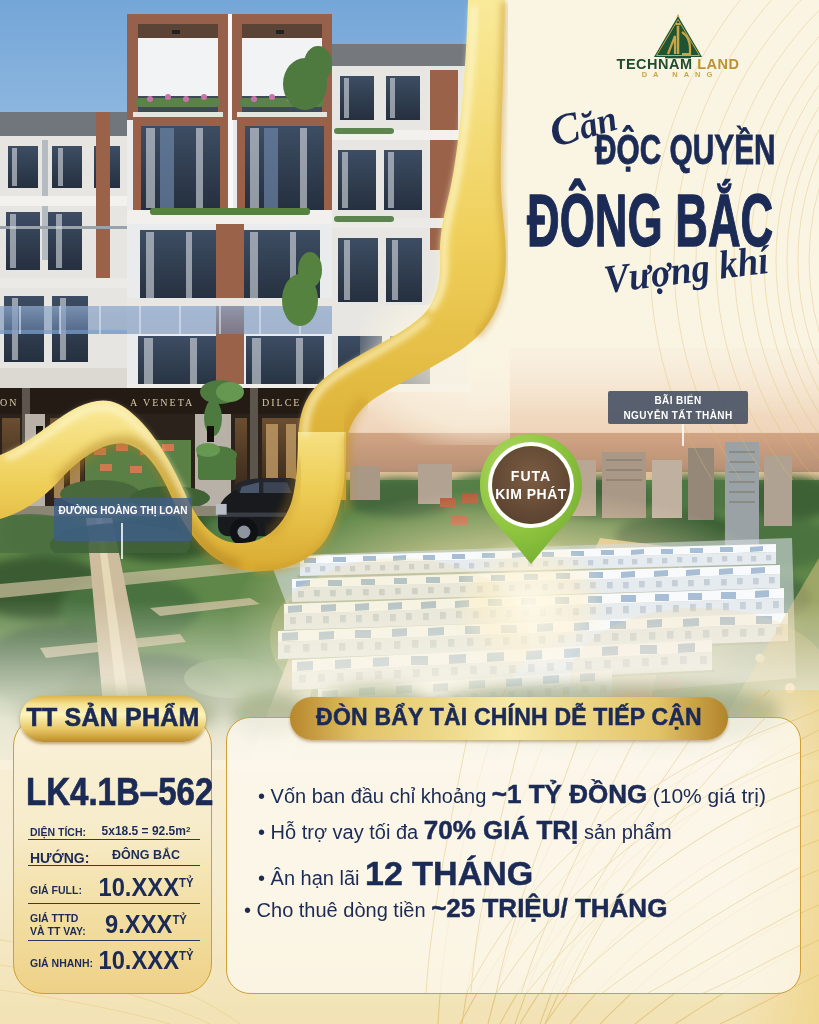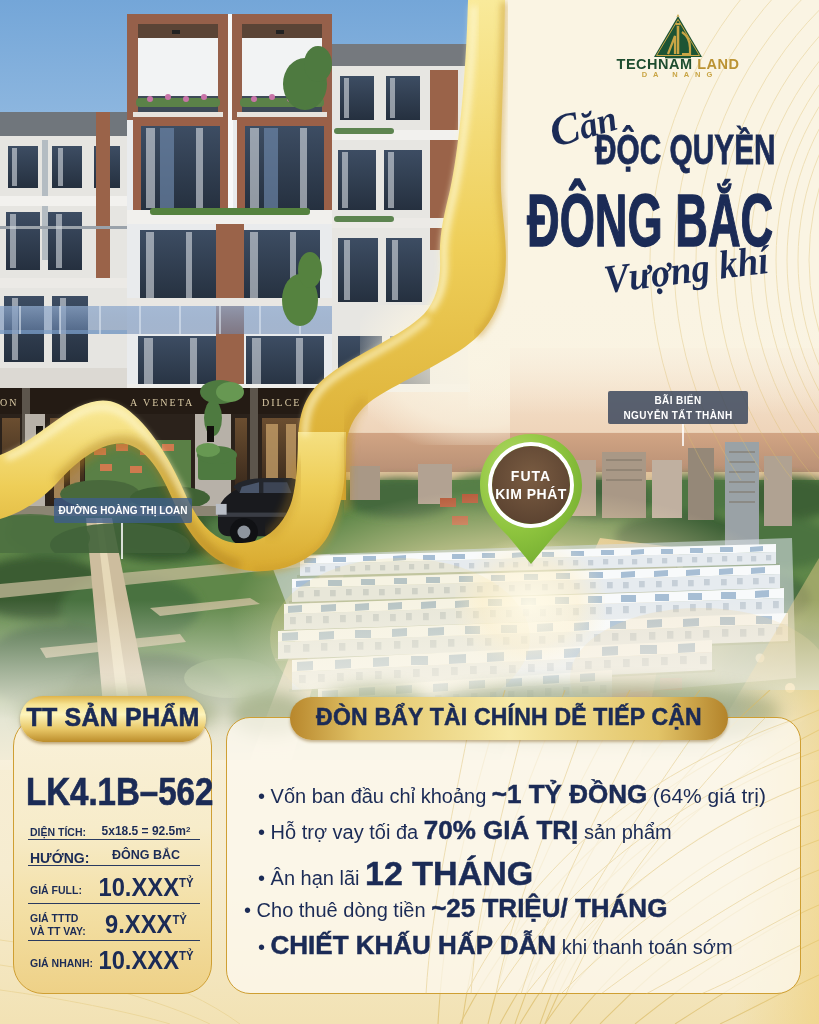--- a/index.html
+++ b/index.html
@@ -818,21 +818,21 @@
       <path d="M53,2 C82,2 104,24 104,53 C104,76 90,90 76,104 L53,132 L30,104 C16,90 2,76 2,53 C2,24 24,2 53,2 Z" fill="url(#pingrad)"></path>
       <circle cx="53" cy="53" r="41" fill="none" stroke="#ffffff" stroke-width="4"></circle>
       <circle cx="53" cy="53" r="39" fill="url(#pininner)"></circle>
       <text x="53" y="49" text-anchor="middle" font-size="14" font-weight="bold" fill="#ffffff" letter-spacing="1">FUTA</text>
       <text x="53" y="67" text-anchor="middle" font-size="14" font-weight="bold" fill="#ffffff" letter-spacing="0.5">KIM PHÁT</text>
     </svg>
 
     <div class="abs" style="left:608px;top:391px;width:140px;height:33px;background:rgba(54,67,90,0.82);border-radius:2px;color:#fff;font-weight:bold;font-size:10px;text-align:center;line-height:1.45;padding-top:3px;box-sizing:border-box;letter-spacing:0.4px;">BÃI BIỂN<br>NGUYỄN TẤT THÀNH</div>
     <div class="abs" style="left:682px;top:424px;width:1.5px;height:22px;background:rgba(255,255,255,0.8);"></div>
 
-    <div class="abs" style="left:54px;top:498px;width:138px;height:25px;background:rgba(62,94,140,0.78);border-radius:2px;color:#fff;font-weight:bold;font-size:10px;text-align:center;line-height:25px;white-space:nowrap;">ĐƯỜNG HOÀNG THỊ LOAN</div>
+    <div class="abs" style="left:54px;top:498px;width:138px;height:43px;background:rgba(62,94,140,0.78);border-radius:2px;color:#fff;font-weight:bold;font-size:10px;text-align:center;line-height:25px;white-space:nowrap;">ĐƯỜNG HOÀNG THỊ LOAN</div>
     <div class="abs" style="left:121px;top:523px;width:1.5px;height:36px;background:rgba(255,255,255,0.8);"></div>
   </div>
 
   <div class="abs" style="left:0;top:600px;width:819px;height:170px;background:linear-gradient(180deg,rgba(252,248,238,0) 0%,rgba(252,248,238,0.5) 40%,rgba(251,246,232,0.88) 70%,rgba(248,240,218,0.98) 100%);"></div>
 
   <div class="abs" id="bottom-wrap" style="left:0;top:690px;width:746px;height:334px;">
 
     <div class="abs" style="left:0;top:0;width:819px;height:70px;filter:blur(8px);opacity:0.5;">
       <div class="abs" style="left:20px;top:0;width:200px;height:48px;background:#8a9a68;border-radius:50%;"></div>
       <div class="abs" style="left:230px;top:2px;width:80px;height:44px;background:#7f915f;border-radius:50%;"></div>
@@ -906,20 +906,19 @@
           <path d="M480,0 C420,85 350,190 315,277"></path>
         <path d="M420,0 C375,90 320,195 295,277"></path>
           <path d="M360,0 C330,90 285,195 270,277"></path>
         <path d="M300,0 C280,80 250,190 245,277"></path>
           <path d="M245,0 C230,80 205,190 200,277"></path>
       </g>
     </svg>
     <div class="abs" style="left:290px;top:7px;width:438px;height:43px;border-radius:22px;background:linear-gradient(90deg,#b8872c 0%,#e2c468 16%,#f7e9a6 50%,#e2c468 84%,#b3832a 100%);box-shadow:0 2px 3px rgba(120,80,10,0.4);"></div>
     <div class="abs navy" style="left:290px;top:14px;width:438px;text-align:center;font-weight:bold;font-size:23px;letter-spacing:0.2px;-webkit-text-stroke:0.5px #1b2b56;">ĐÒN BẨY TÀI CHÍNH DỄ TIẾP CẬN</div>
 
-    <div class="abs navy" style="left:258px;top:89px;white-space:nowrap;font-size:20px;">• Vốn ban đầu chỉ khoảng <span style="font-weight:bold;font-size:26px;-webkit-text-stroke:0.5px #1b2b56;">~1 TỶ ĐỒNG</span> <span style="font-size:21px;">(64% giá trị)</span></div>
+    <div class="abs navy" style="left:258px;top:89px;white-space:nowrap;font-size:20px;">• Vốn ban đầu chỉ khoảng <span style="font-weight:bold;font-size:26px;-webkit-text-stroke:0.5px #1b2b56;">~1 TỶ ĐỒNG</span> <span style="font-size:21px;">(10% giá trị)</span></div>
     <div class="abs navy" style="left:258px;top:125px;white-space:nowrap;font-size:20px;">• Hỗ trợ vay tối đa <span style="font-weight:bold;font-size:26px;-webkit-text-stroke:0.5px #1b2b56;">70% GIÁ TRỊ</span> sản phẩm</div>
     <div class="abs navy" style="left:258px;top:164px;white-space:nowrap;font-size:20px;">• Ân hạn lãi <span style="font-weight:bold;font-size:34px;-webkit-text-stroke:0.5px #1b2b56;">12 THÁNG</span></div>
     <div class="abs navy" style="left:244px;top:203px;white-space:nowrap;font-size:20px;">• Cho thuê dòng tiền <span style="font-weight:bold;font-size:26px;-webkit-text-stroke:0.5px #1b2b56;">~25 TRIỆU/ THÁNG</span></div>
-    <div class="abs navy" style="left:258px;top:240px;white-space:nowrap;font-size:20px;">• <span style="font-weight:bold;font-size:26px;-webkit-text-stroke:0.5px #1b2b56;">CHIẾT KHẤU HẤP DẪN</span> khi thanh toán sớm</div>
   </div>
 
 </div>
 
 </body></html>

